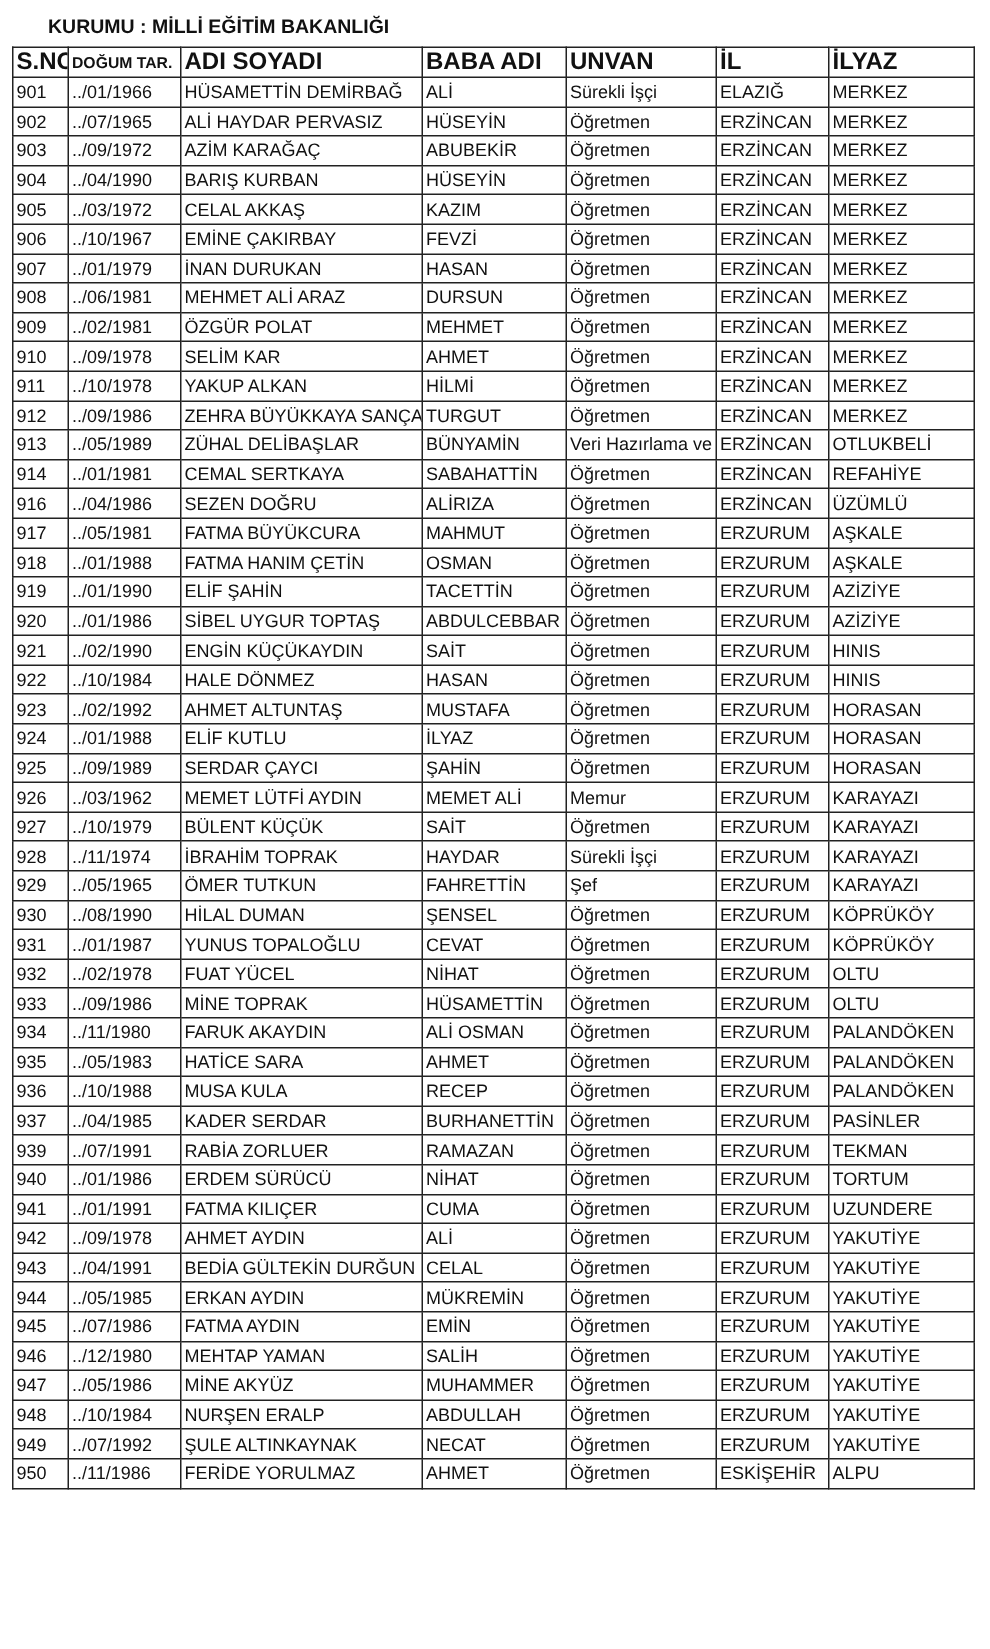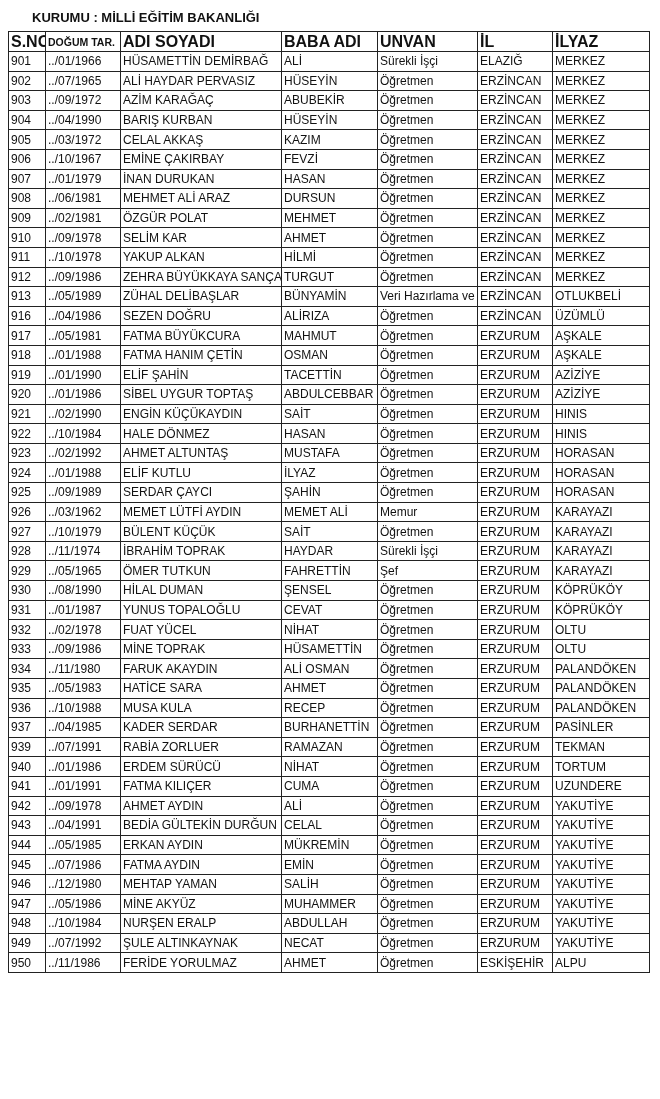--- a/index.html
+++ b/index.html
@@ -157,20 +157,29 @@
       <tr>
         <td class="c-sno">913</td>
         <td>../05/1989</td>
         <td>ZÜHAL DELİBAŞLAR</td>
         <td>BÜNYAMİN</td>
         <td class="tiny">Veri Hazırlama ve Kontrol İşletmeni</td>
         <td>ERZİNCAN</td>
         <td>OTLUKBELİ</td>
       </tr>
       <tr>
+        <td class="c-sno">914</td>
+        <td>../01/1981</td>
+        <td>CEMAL SERTKAYA</td>
+        <td>SABAHATTİN</td>
+        <td>Öğretmen</td>
+        <td>ERZİNCAN</td>
+        <td>REFAHİYE</td>
+      </tr>
+      <tr>
         <td class="c-sno">916</td>
         <td>../04/1986</td>
         <td>SEZEN DOĞRU</td>
         <td>ALİRIZA</td>
         <td>Öğretmen</td>
         <td>ERZİNCAN</td>
         <td>ÜZÜMLÜ</td>
       </tr>
       <tr>
         <td class="c-sno">917</td>

